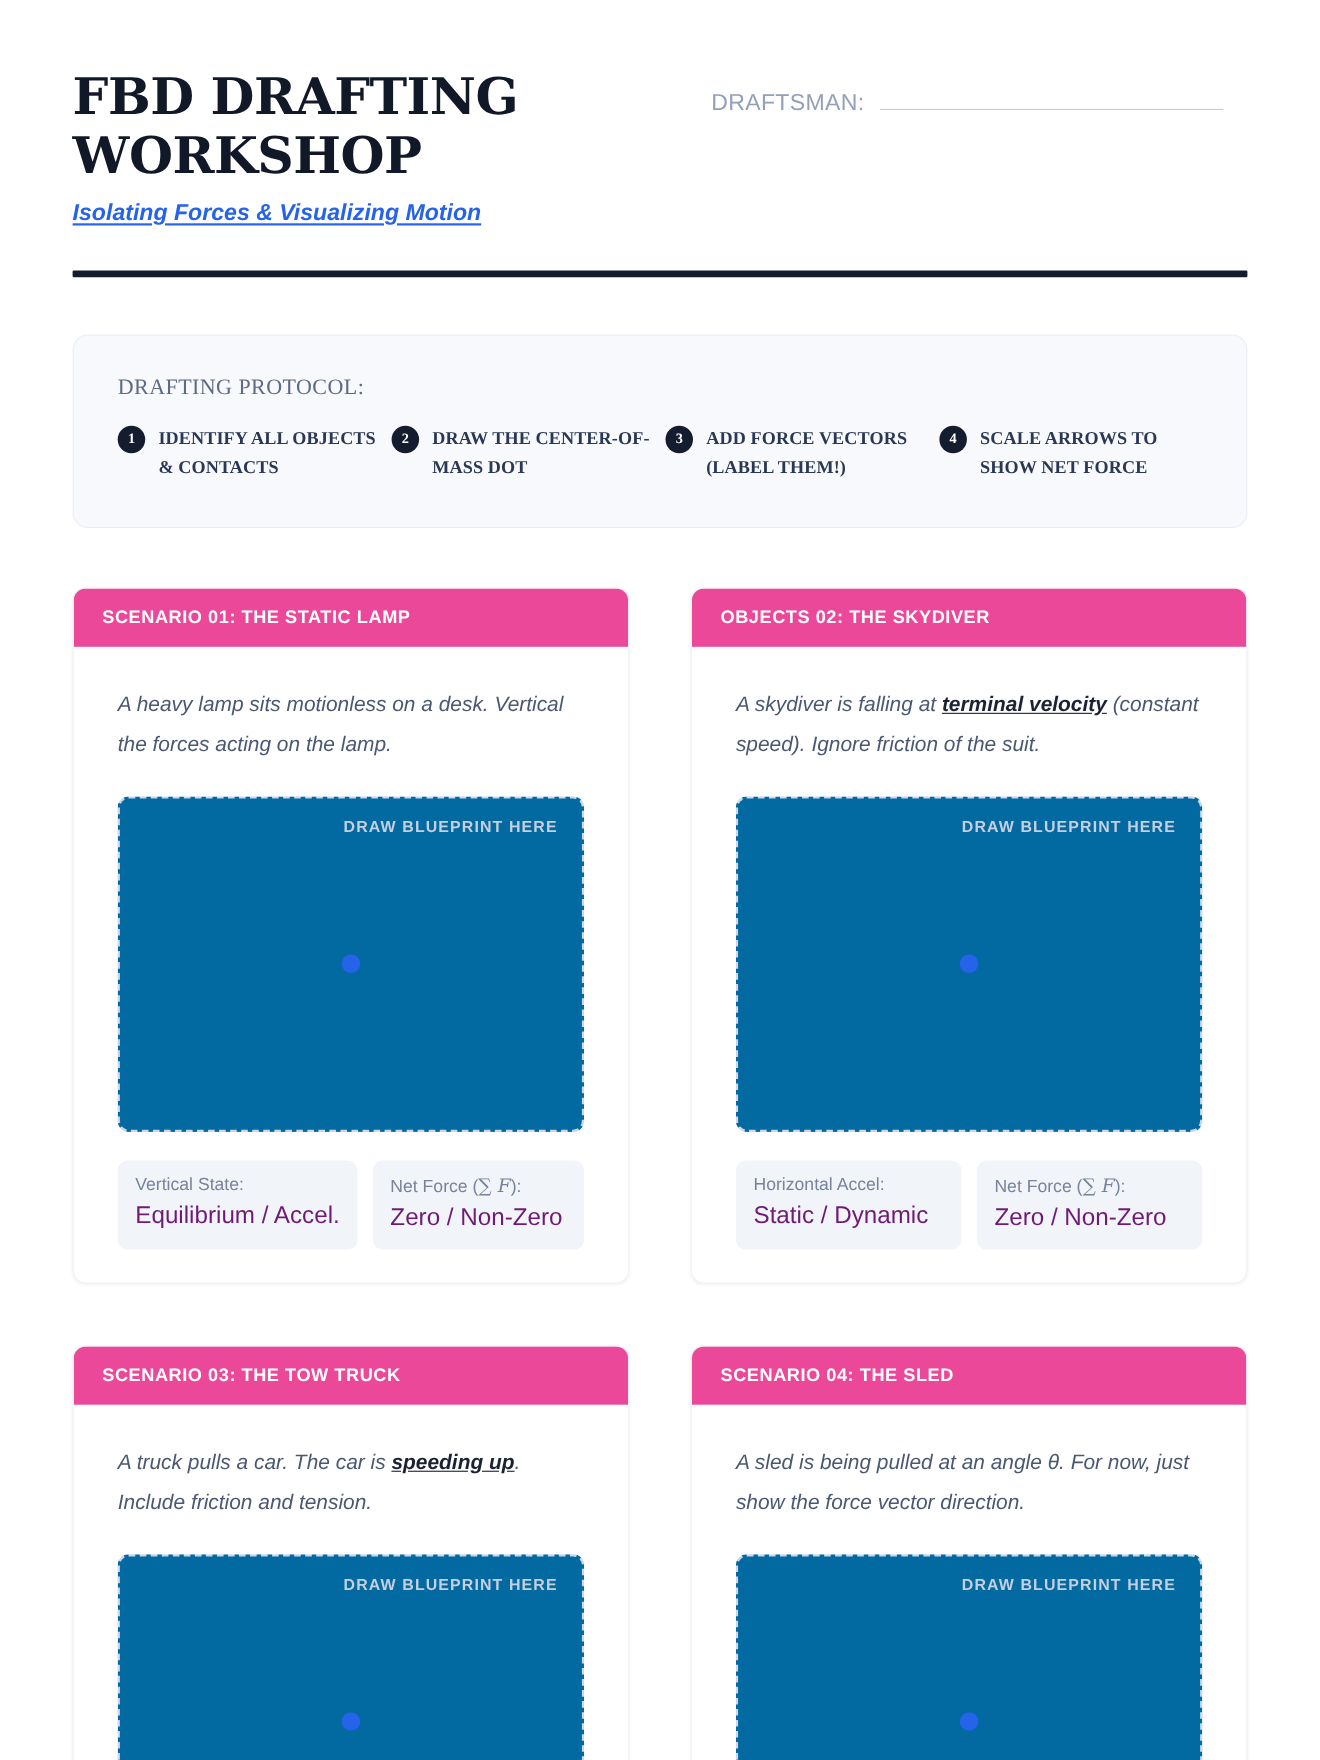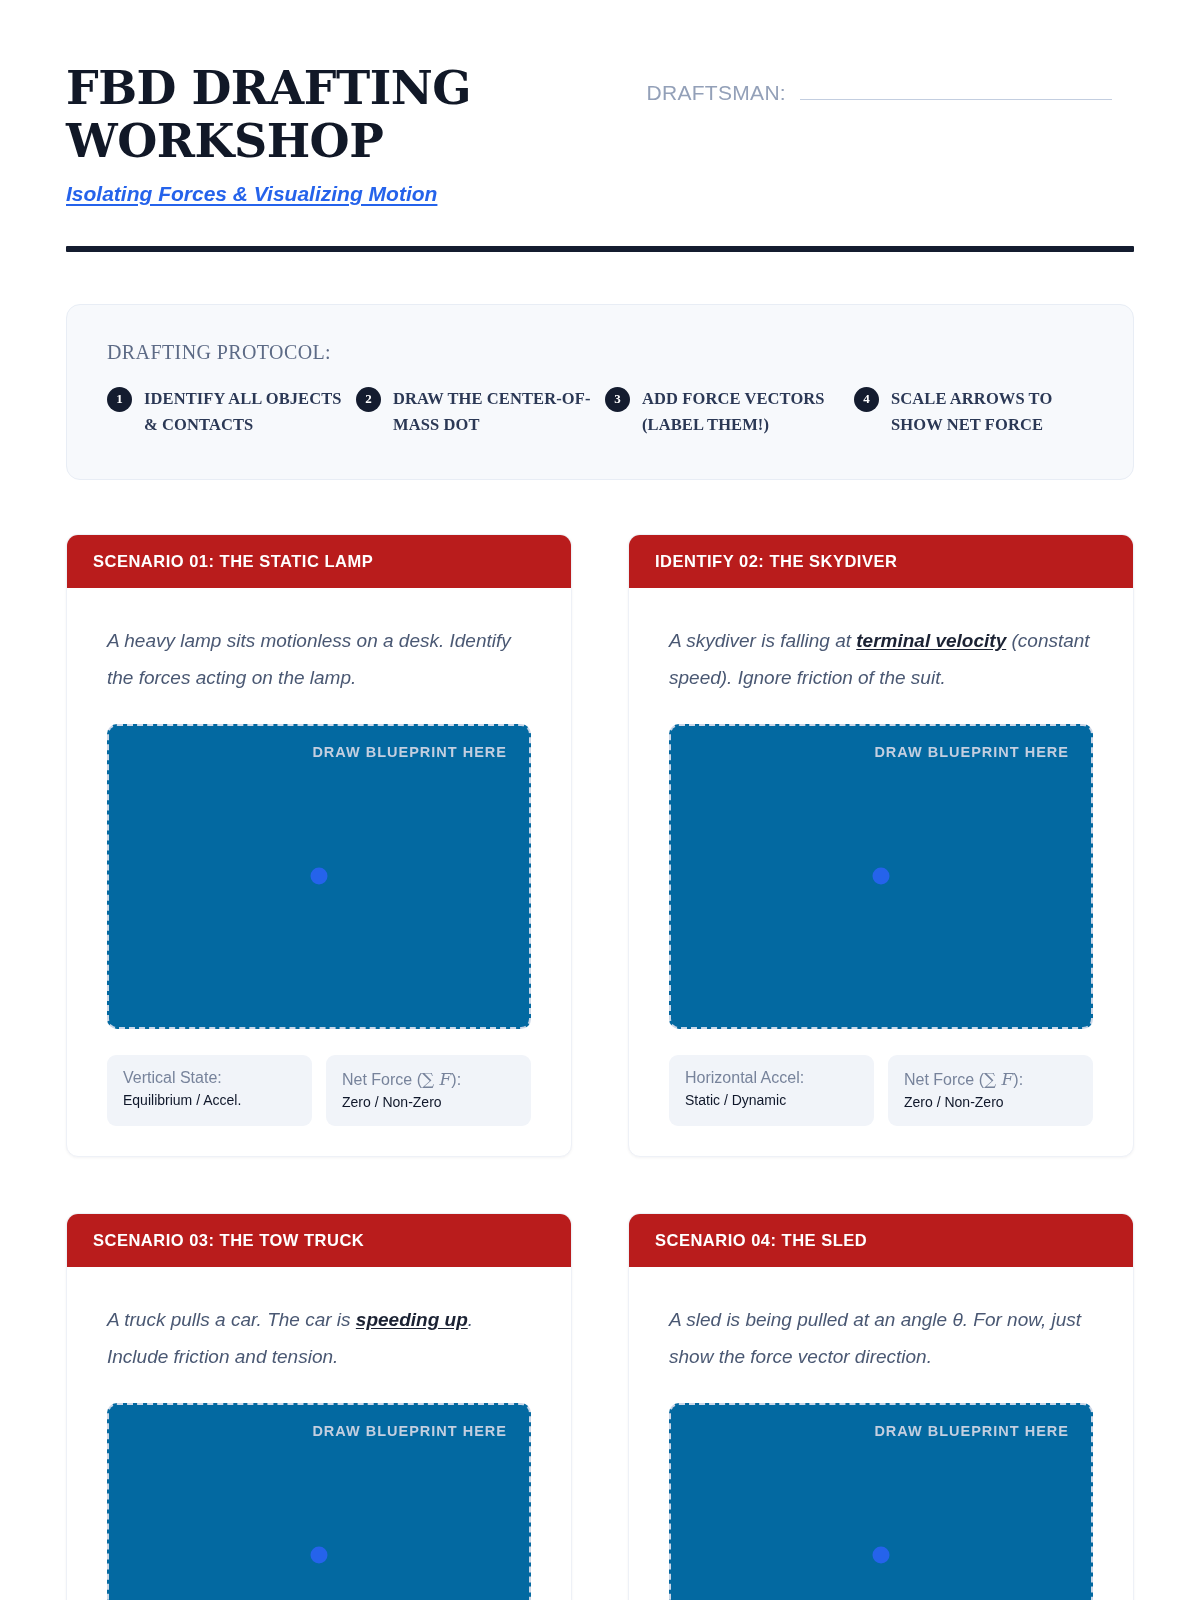--- a/index.html
+++ b/index.html
@@ -143,21 +143,21 @@
     background: #ffffff;
     border: 1px solid #eef1f7;
     border-radius: 12px;
     overflow: hidden;
     box-shadow: 0 1px 3px rgba(20,28,47,0.05);
     display: flex;
     flex-direction: column;
   }
 
   .card-header {
-    background: #b91c1c;
+    background: #ec4899;
     color: #ffffff;
     padding: 17px 26px;
     font-size: 16.5px;
     font-weight: 700;
     letter-spacing: 0.5px;
   }
 
   .card-body { padding: 34px 40px 30px 40px; }
 
   .prompt {
@@ -224,22 +224,22 @@
     white-space: nowrap;
   }
 
   .metric-label .sum {
     font-family: "DejaVu Serif", "Liberation Serif", serif;
     font-style: italic;
     font-size: 17px;
   }
 
   .metric-value {
-    font-size: 14px;
-    color: #0f172a;
+    font-size: 22px;
+    color: #701a75;
     white-space: nowrap;
   }
 </style>
 </head>
 <body>
 
 <div class="page">
 
   <div class="header-row">
     <div class="title-block">
@@ -273,39 +273,39 @@
         <div class="step-num">4</div>
         <div class="step-text">SCALE ARROWS TO SHOW NET FORCE</div>
       </div>
     </div>
   </div>
 
   <div class="grid">
       <div class="card">
         <div class="card-header">SCENARIO 01: THE STATIC LAMP</div>
         <div class="card-body">
-          <div class="prompt"><span>A heavy lamp sits motionless on a desk. Identify the forces acting on the lamp.</span></div>
+          <div class="prompt"><span>A heavy lamp sits motionless on a desk. Vertical the forces acting on the lamp.</span></div>
           <div class="blueprint">
             <div class="blueprint-label">DRAW BLUEPRINT HERE</div>
             <div class="com-dot"></div>
           </div>
           <div class="metrics">
             <div class="metric">
               <div class="metric-label">Vertical State:</div>
               <div class="metric-value">Equilibrium / Accel.</div>
             </div>
             <div class="metric">
               <div class="metric-label">Net Force (<span class="sum">∑ F</span>):</div>
               <div class="metric-value">Zero / Non-Zero</div>
             </div>
           </div>
         </div>
       </div>
       <div class="card">
-        <div class="card-header">IDENTIFY 02: THE SKYDIVER</div>
+        <div class="card-header">OBJECTS 02: THE SKYDIVER</div>
         <div class="card-body">
           <div class="prompt"><span>A skydiver is falling at </span><b>terminal velocity</b><span> (constant speed). Ignore friction of the suit.</span></div>
           <div class="blueprint">
             <div class="blueprint-label">DRAW BLUEPRINT HERE</div>
             <div class="com-dot"></div>
           </div>
           <div class="metrics">
             <div class="metric">
               <div class="metric-label">Horizontal Accel:</div>
               <div class="metric-value">Static / Dynamic</div>

